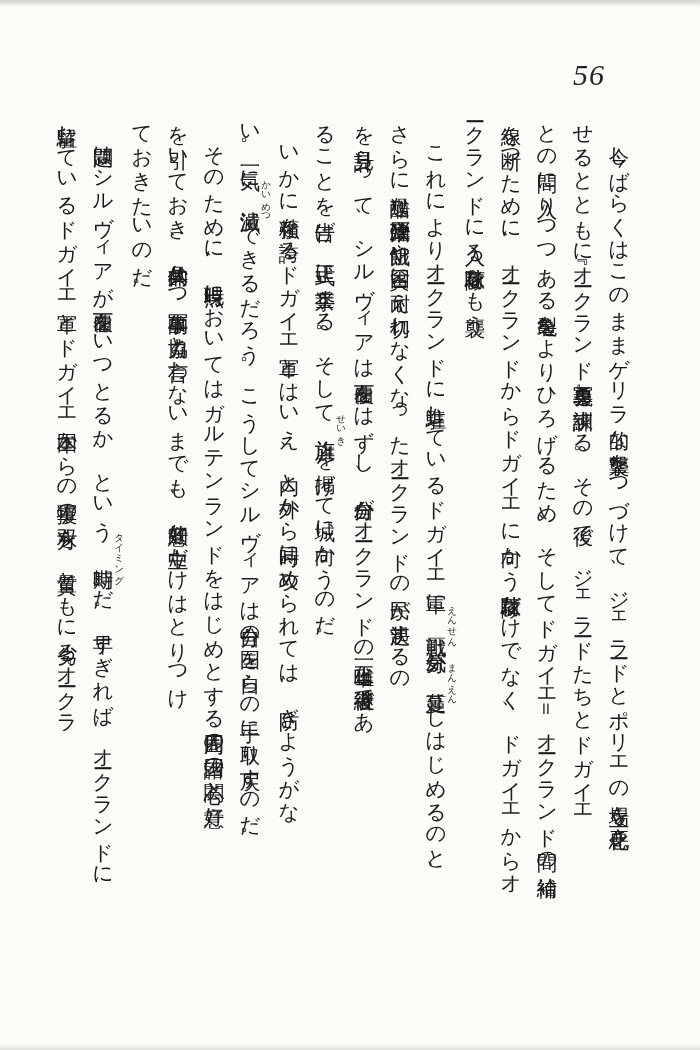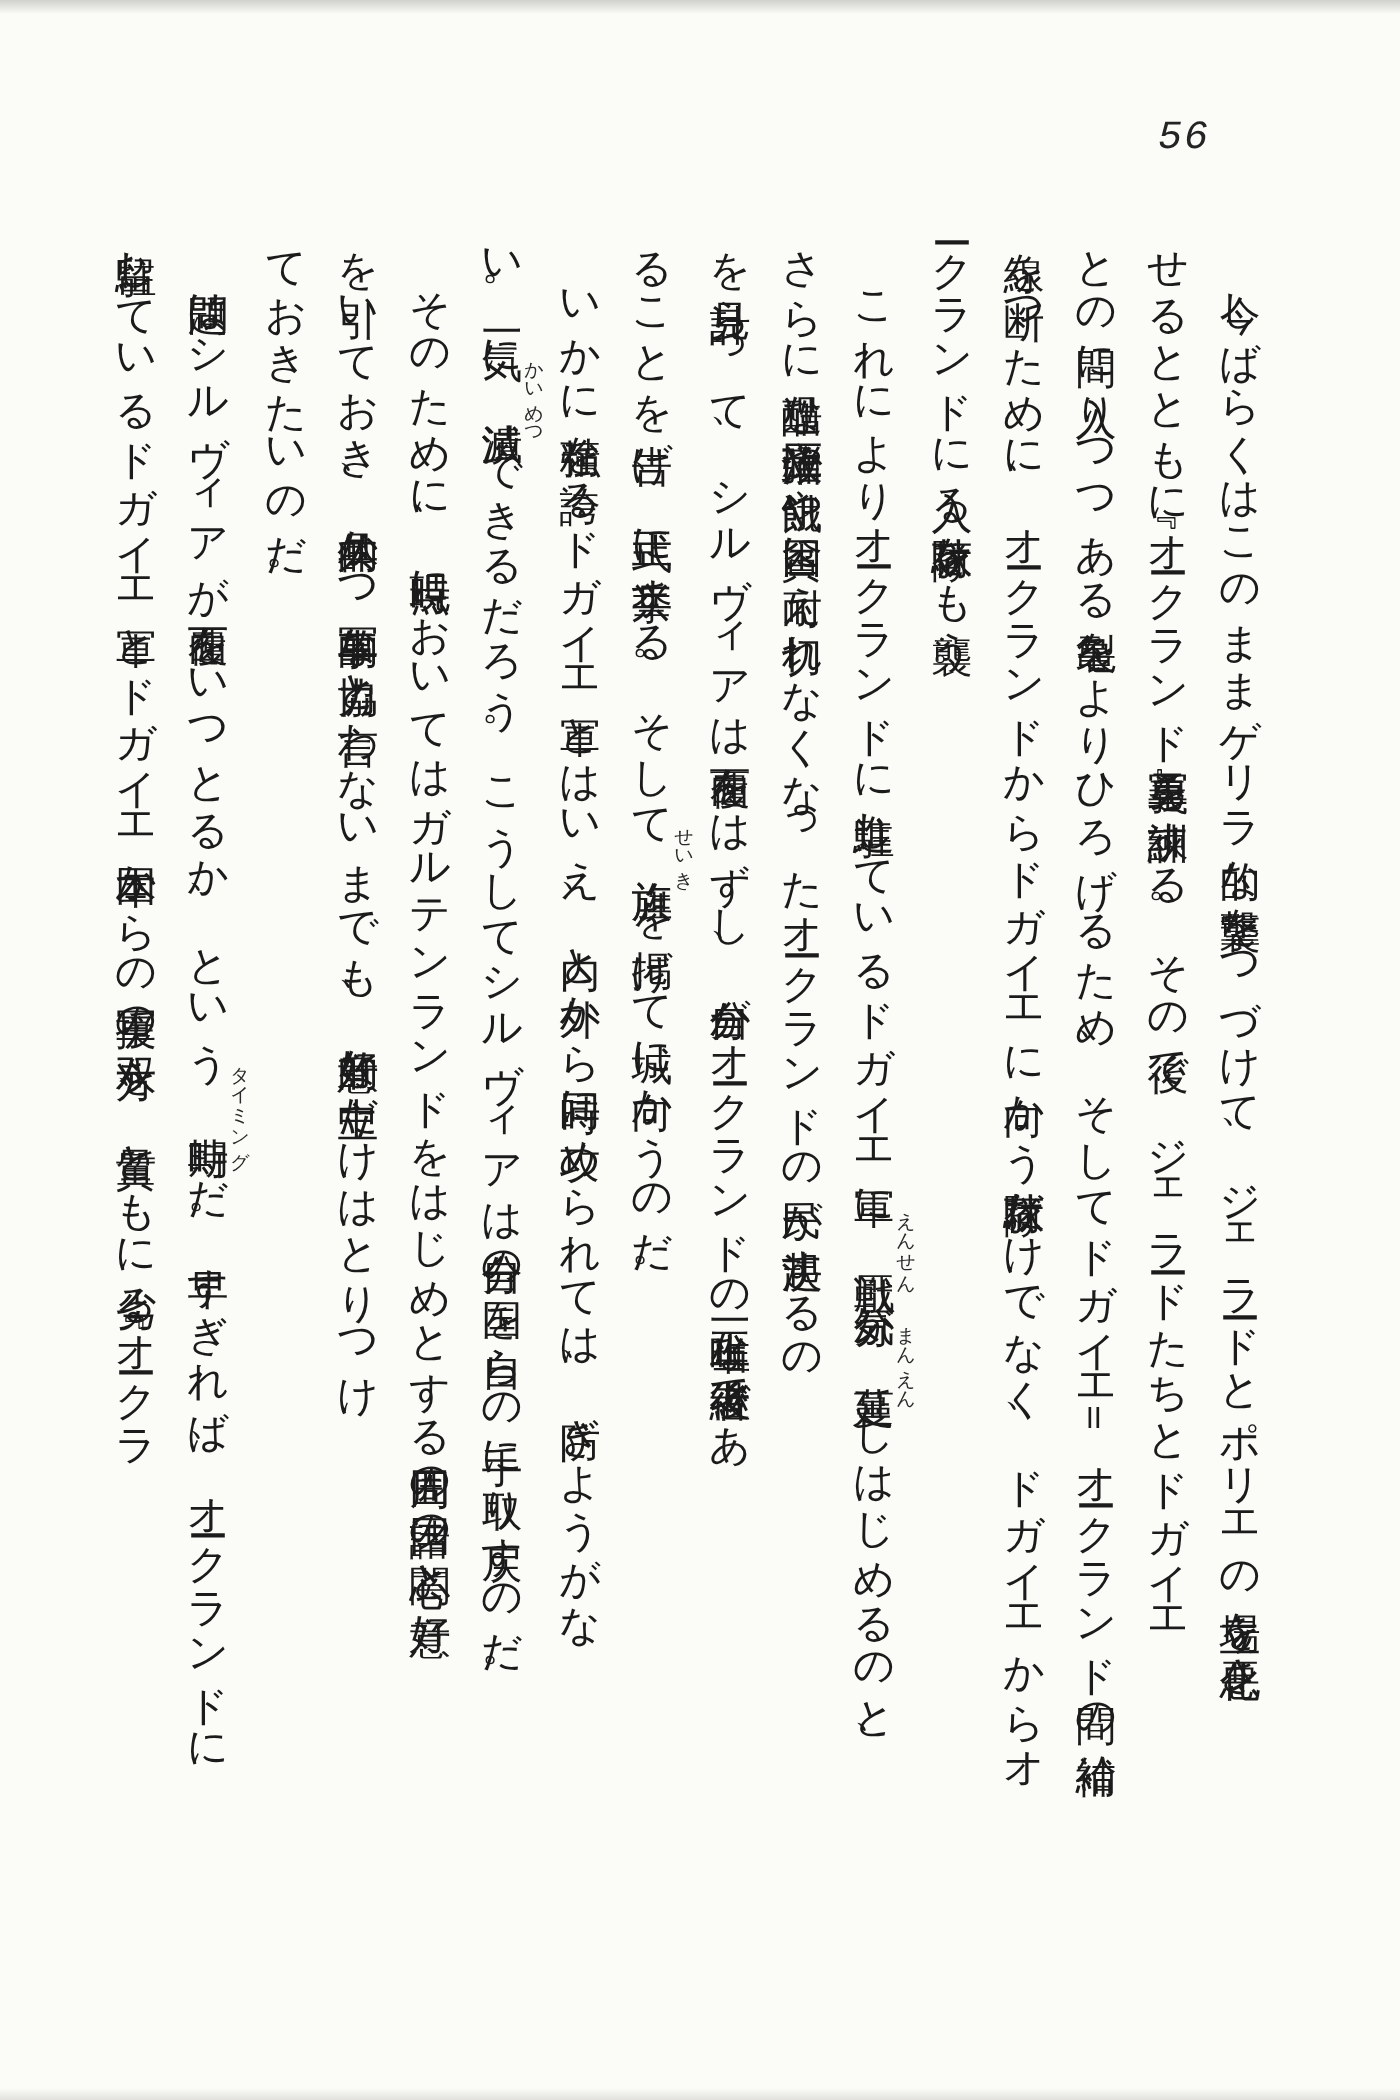--- a/index.html
+++ b/index.html
@@ -28,25 +28,24 @@
     position: absolute;
     bottom: 0; left: 0;
     width: 100%; height: 6px;
     background: linear-gradient(to top, rgba(150,148,140,0.25), rgba(150,148,140,0));
     pointer-events: none;
   }
   .page-number {
     position: absolute;
     top: 58px;
     right: 95px;
-    font-size: 20px;
+    font-size: 30px;
     font-style: italic;
     letter-spacing: 1px;
     color: #242424;
-    font-family: Liberation Mono, monospace;
   }
   .text-block {
     position: absolute;
     top: 111px;
     right: 63px;
     height: 852px;
     writing-mode: vertical-rl;
     -webkit-writing-mode: vertical-rl;
     text-orientation: mixed;
     font-size: 20.5px;

